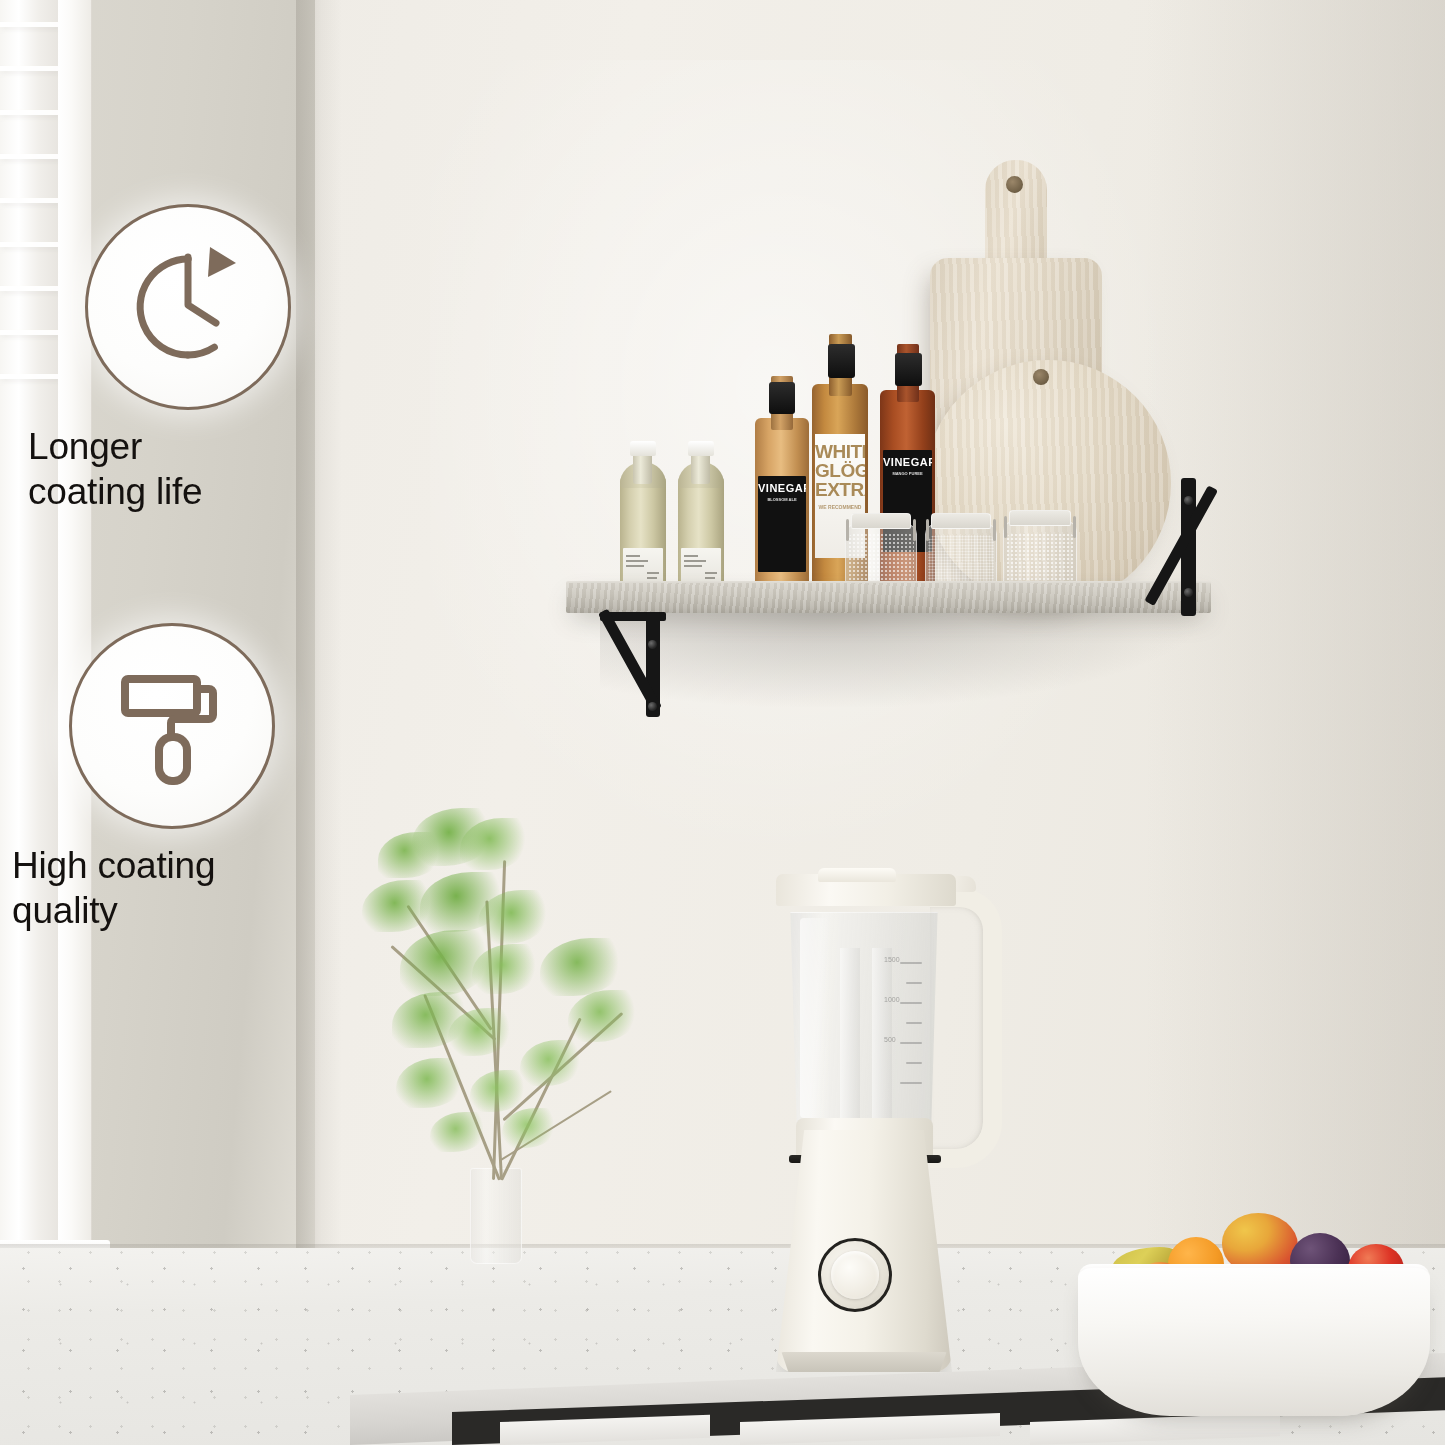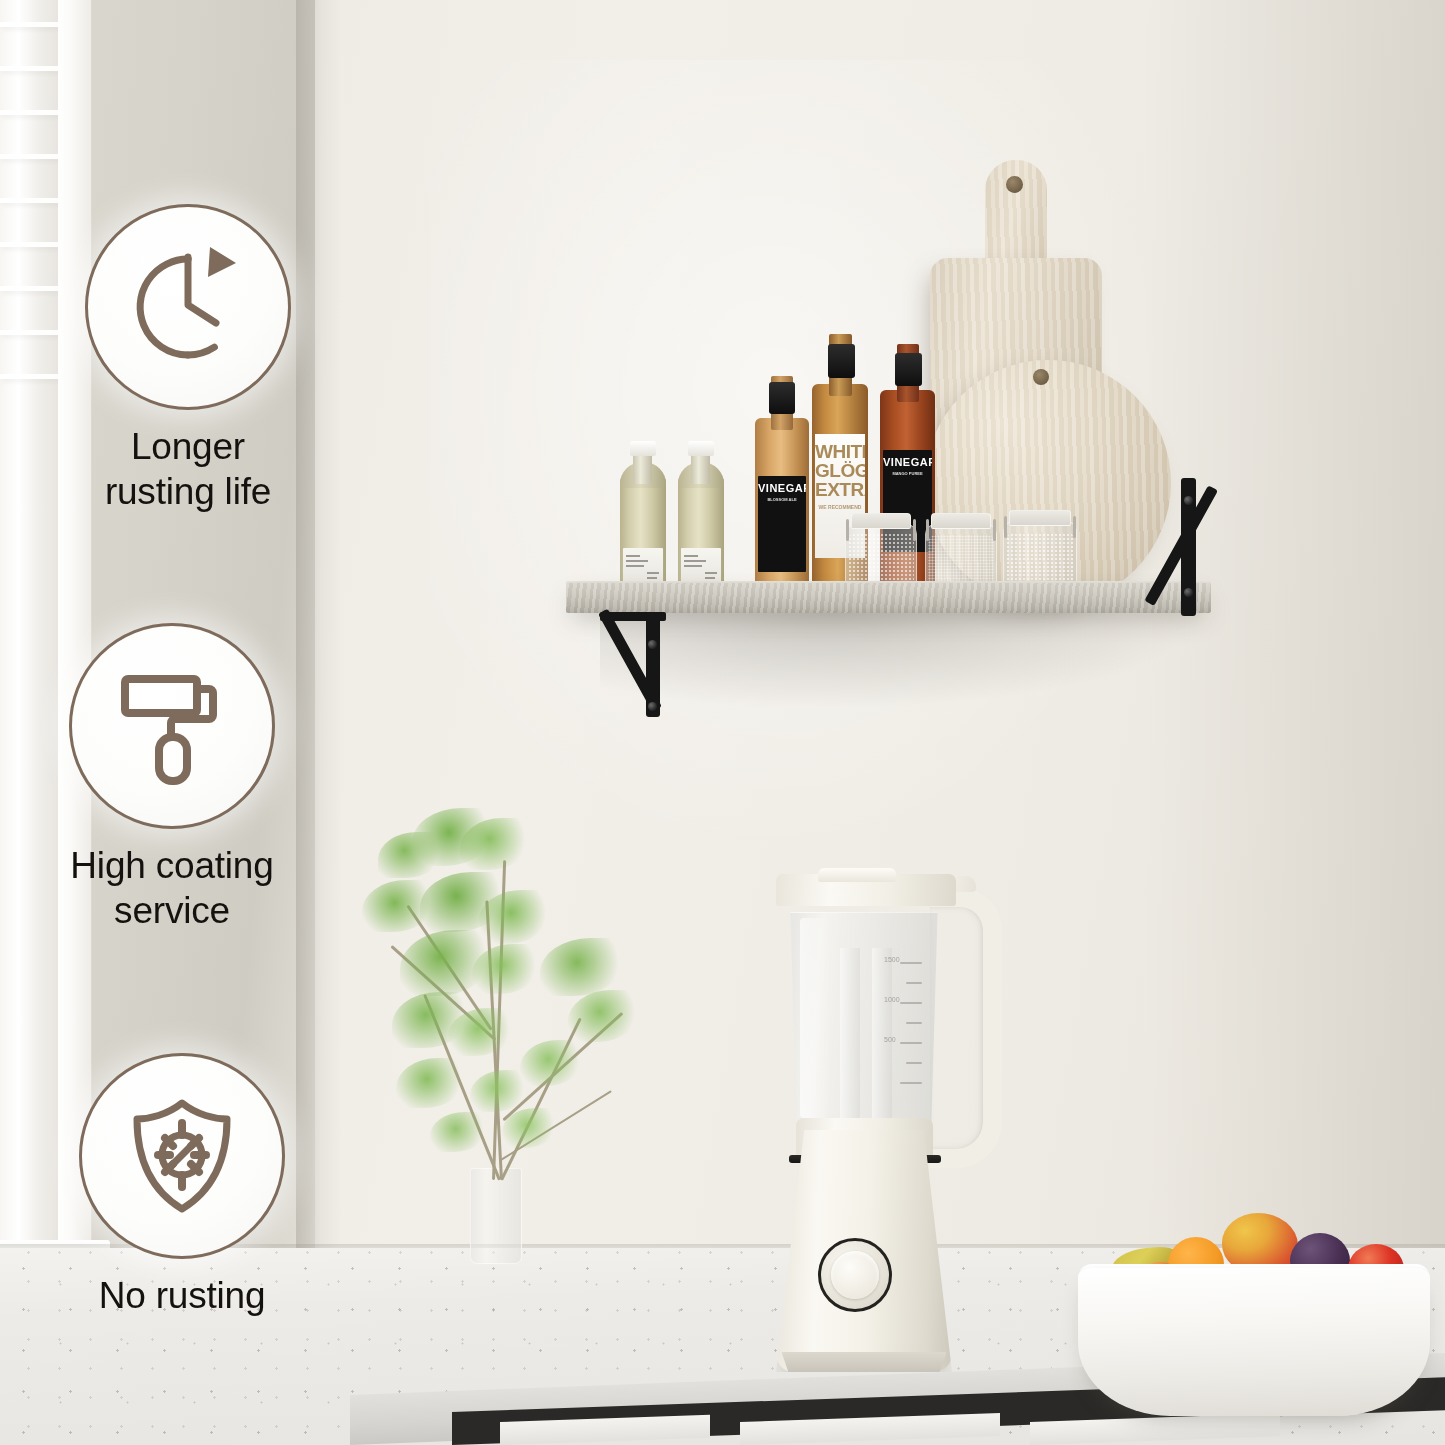--- a/index.html
+++ b/index.html
@@ -324,21 +324,21 @@
     border-radius: 14px 14px 6px 6px;
   }
   .bowl-inner {
     position:absolute; left:1094px; top:1268px; width:320px; height:16px;
     background: linear-gradient(180deg,#d8d5cf,#c9c6bf);
     border-radius: 10px 10px 4px 4px;
   }
   .fruit { position:absolute; border-radius:50%; }
 
   
-  .feature { position:absolute; width:320px; text-align:center; }
+  .feature { position:absolute; width:320px; }
   .badge {
     width:206px; height:206px; border-radius:50%;
     background: radial-gradient(circle at 42% 34%, #ffffff 0%, #fdfdfc 55%, #f6f5f2 100%);
     border: 3px solid #7e6b5b;
     margin: 0 auto;
     display:flex; align-items:center; justify-content:center;
     box-shadow: 0 0 28px 8px rgba(255,255,255,.55);
   }
   .badge svg { display:block; }
   .feature-label {
@@ -637,55 +637,32 @@
     <div class="badge">
       <svg width="128" height="128" viewBox="0 0 128 128">
         <path d="M64 16 A48 48 0 1 0 98 98" fill="none" stroke="#7e6b5b" stroke-width="7" stroke-linecap="round" stroke-dasharray="150 400"></path>
         <path d="M64 16 A48 48 0 1 0 98 98" fill="none" stroke="#7e6b5b" stroke-width="7" stroke-linecap="round" stroke-dasharray="0 150 28 12 28 12 28 12 28 400"></path>
         <path d="M64 14 L64 62 L92 80" fill="none" stroke="#7e6b5b" stroke-width="7" stroke-linecap="round" stroke-linejoin="round"></path>
         <polygon points="86,4 112,20 84,34" fill="#7e6b5b"></polygon>
       </svg>
     </div>
     <div class="feature-label">
       <div>Longer</div>
-      <div>rusting life</div>
+      <div>coating life</div>
     </div>
   </div>
 
   <div class="feature" style="left:12px; top:623px;">
     <div class="badge">
       <svg width="122" height="122" viewBox="0 0 122 122">
         <rect x="14" y="14" width="72" height="34" rx="3" fill="none" stroke="#7e6b5b" stroke-width="8"></rect>
         <path d="M86 24 h12 a4 4 0 0 1 4 4 v22 a4 4 0 0 1 -4 4 h-34 a4 4 0 0 0 -4 4 v14" fill="none" stroke="#7e6b5b" stroke-width="8" stroke-linejoin="round" stroke-linecap="round"></path>
         <rect x="48" y="72" width="28" height="44" rx="13" fill="none" stroke="#7e6b5b" stroke-width="8"></rect>
       </svg>
     </div>
     <div class="feature-label">
       <div>High coating</div>
-      <div>service</div>
-    </div>
-  </div>
-
-  <div class="feature" style="left:22px; top:1053px;">
-    <div class="badge">
-      <svg width="126" height="126" viewBox="0 0 126 126">
-        <path d="M63 10 C48 22 30 26 18 26 C18 64 30 96 63 116 C96 96 108 64 108 26 C96 26 78 22 63 10 Z" fill="none" stroke="#7e6b5b" stroke-width="7" stroke-linejoin="round"></path>
-        <g stroke="#7e6b5b" stroke-width="8" stroke-linecap="round">
-          <line x1="63" y1="30" x2="63" y2="42"></line>
-          <line x1="63" y1="82" x2="63" y2="94"></line>
-          <line x1="39" y1="62" x2="51" y2="62"></line>
-          <line x1="75" y1="62" x2="87" y2="62"></line>
-          <line x1="46" y1="45" x2="54" y2="53"></line>
-          <line x1="72" y1="71" x2="80" y2="79"></line>
-          <line x1="80" y1="45" x2="72" y2="53"></line>
-          <line x1="54" y1="71" x2="46" y2="79"></line>
-        </g>
-        <circle cx="63" cy="62" r="20" fill="none" stroke="#7e6b5b" stroke-width="7"></circle>
-        <line x1="50" y1="75" x2="76" y2="49" stroke="#7e6b5b" stroke-width="7" stroke-linecap="round"></line>
-      </svg>
-    </div>
-    <div class="feature-label">
-      <div>No rusting</div>
-      <div></div>
-    </div>
-  </div>
+      <div>quality</div>
+    </div>
+  </div>
+
 
 </div>
 
 </body></html>

